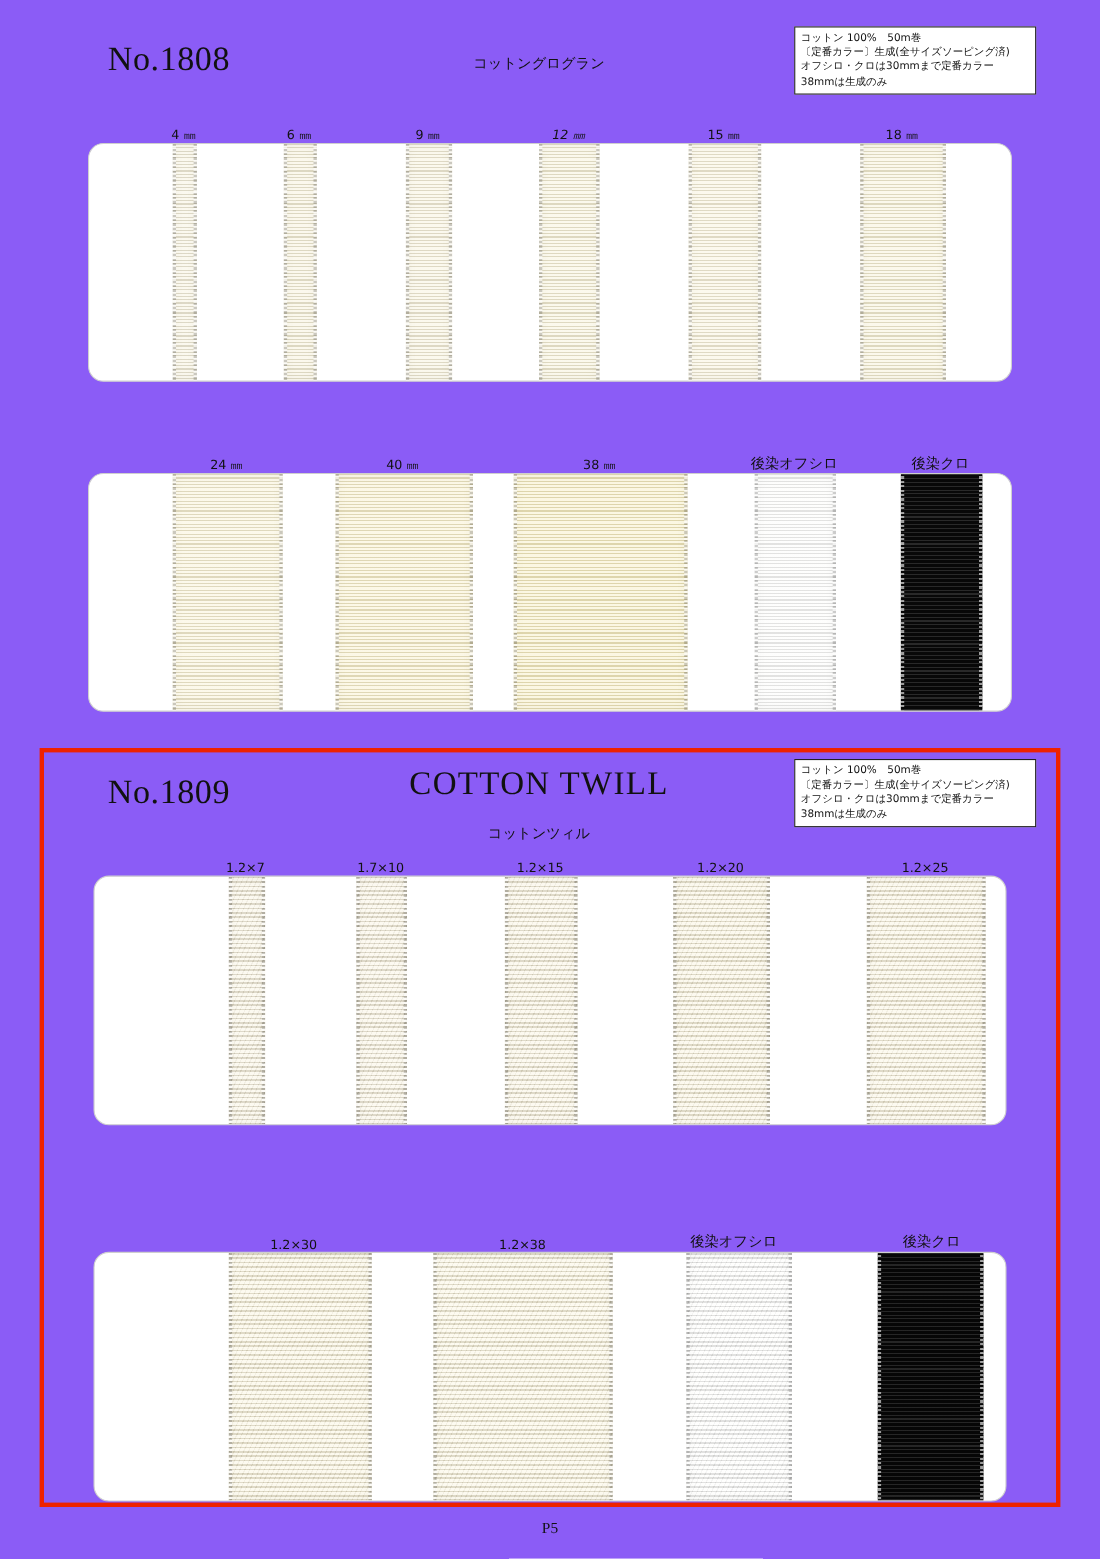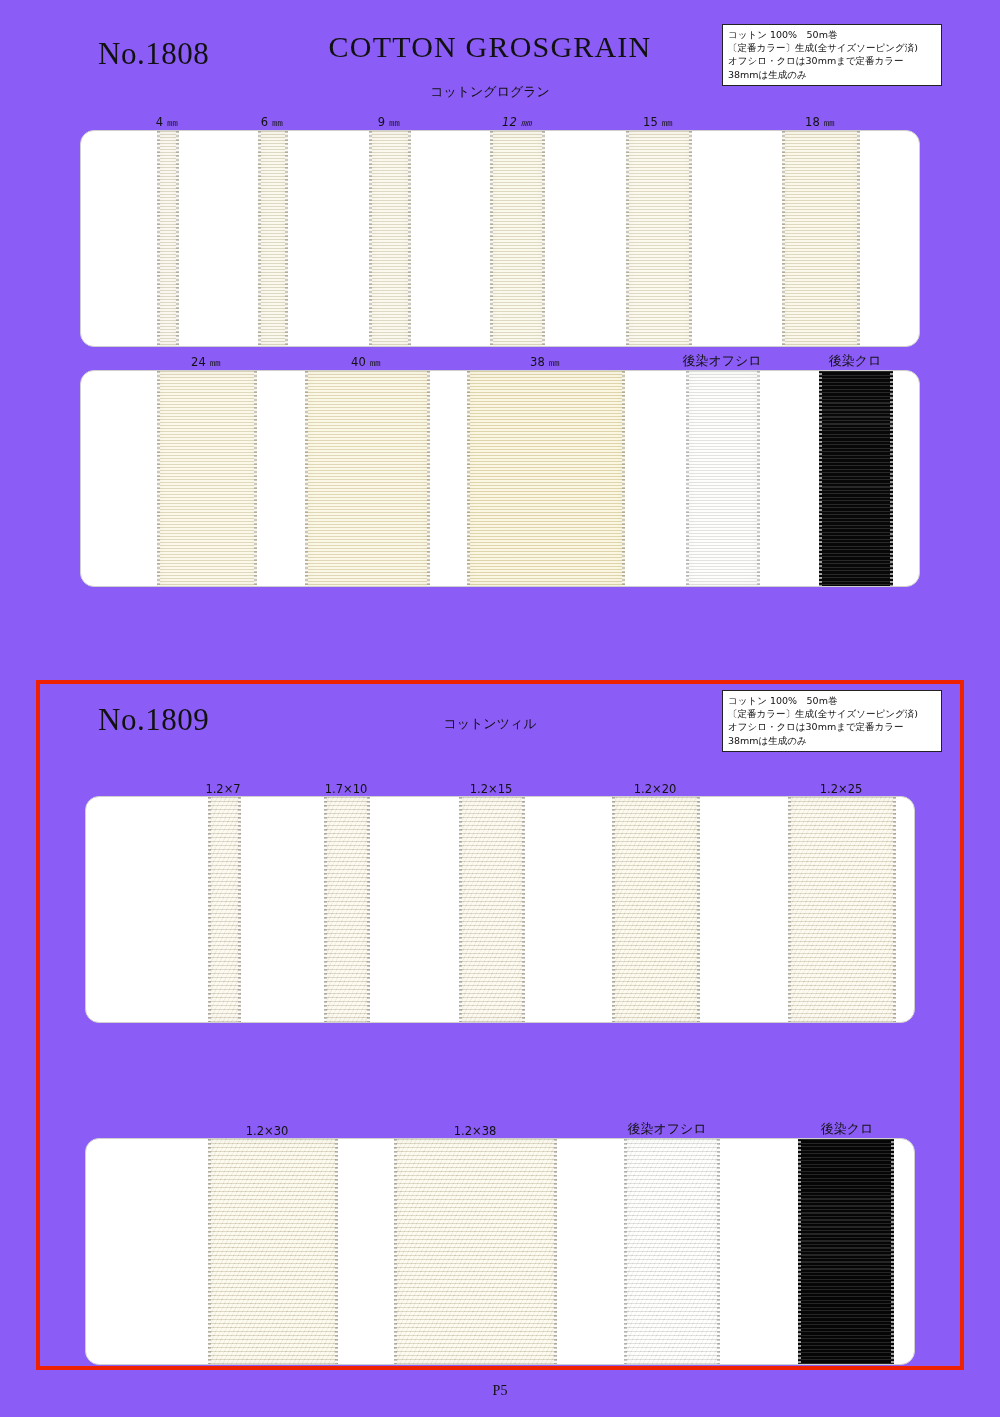--- a/index.html
+++ b/index.html
@@ -171,21 +171,20 @@
 </style>
 </head>
 <body>
 
 <div class="page">
 
   <div class="section" id="section-1808">
     <div class="head">
       <div class="prod-no">No.1808</div>
       <div class="title-wrap">
-        <div class="title-en">COTTON GROSGRAIN</div>
         <div class="title-jp">コットングログラン</div>
       </div>
       <div class="spec-box">
         <div>コットン 100%　50m巻</div>
         <div>〔定番カラー〕生成(全サイズソーピング済)</div>
         <div>オフシロ・クロは30mmまで定番カラー</div>
         <div>38mmは生成のみ</div>
       </div>
     </div>
 
@@ -219,21 +218,21 @@
             <span class="edge-l"></span>
             <span class="edge-r"></span>
           </div>
         <div class="swatch tex-grosgrain" style="left:701px; width:78px; background-color:#f7f0d4;">
             <span class="edge-l"></span>
             <span class="edge-r"></span>
           </div>
       </div>
     </div>
 
-    <div class="row" style="height:240px; ">
+    <div class="row" style="height:240px; margin-top:60px;">
       <div class="labels">
         <span style="left:126px;">24 ㎜</span>
         <span style="left:286px;">40 ㎜</span>
         <span style="left:465px;">38 ㎜</span>
         <span class="jp" style="left:642px;">後染オフシロ</span>
         <span class="jp" style="left:775px;">後染クロ</span>
       </div>
       <div class="panel" style="height:215px;">
         <div class="swatch tex-grosgrain" style="left:76px; width:100px; background-color:#f8f1d2;">
             <span class="edge-l"></span>
@@ -256,20 +255,21 @@
             <span class="edge-r"></span>
           </div>
       </div>
     </div>
   </div>
 
   <div class="section highlighted" id="section-1809">
     <div class="head">
       <div class="prod-no">No.1809</div>
       <div class="title-wrap">
+        <div class="title-en">COTTON TWILL</div>
         <div class="title-jp">コットンツィル</div>
       </div>
       <div class="spec-box">
         <div>コットン 100%　50m巻</div>
         <div>〔定番カラー〕生成(全サイズソーピング済)</div>
         <div>オフシロ・クロは30mmまで定番カラー</div>
         <div>38mmは生成のみ</div>
       </div>
     </div>
 

